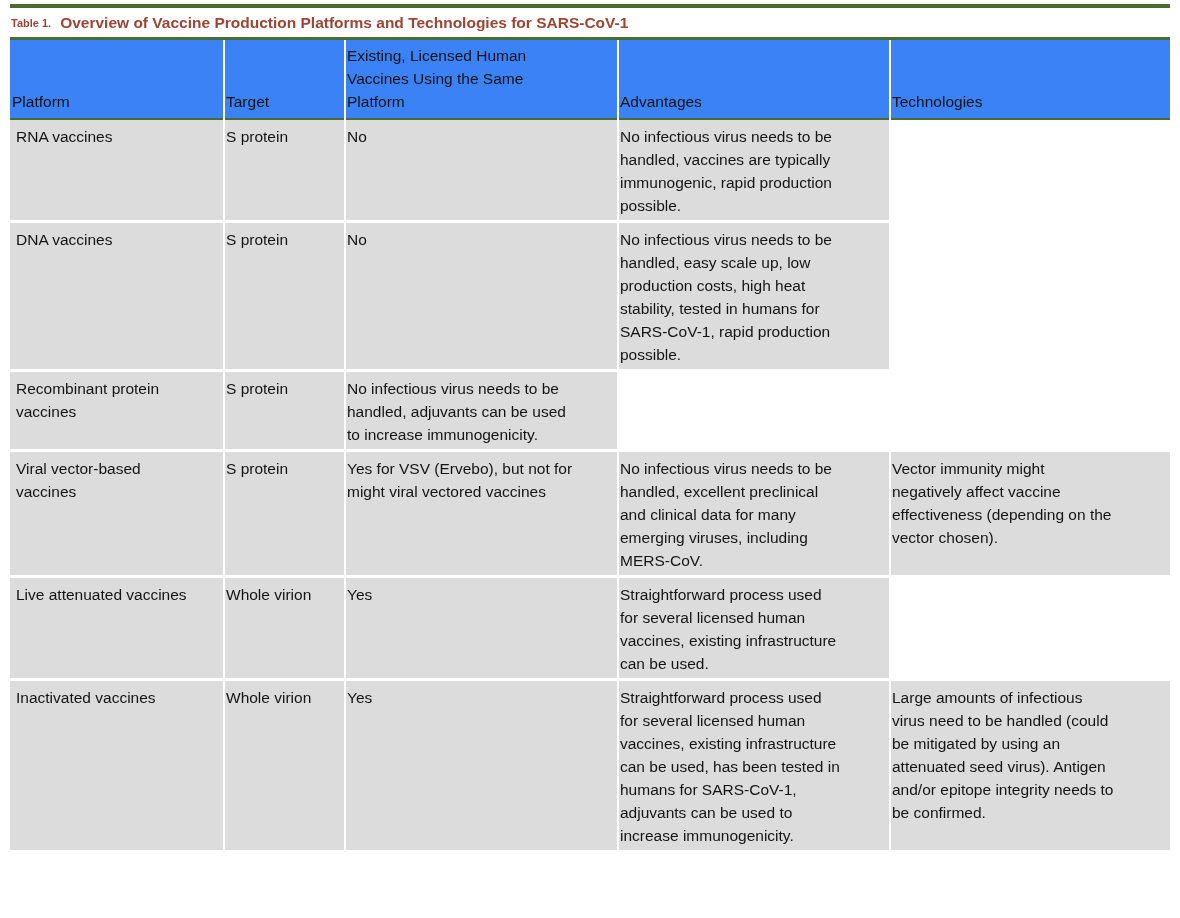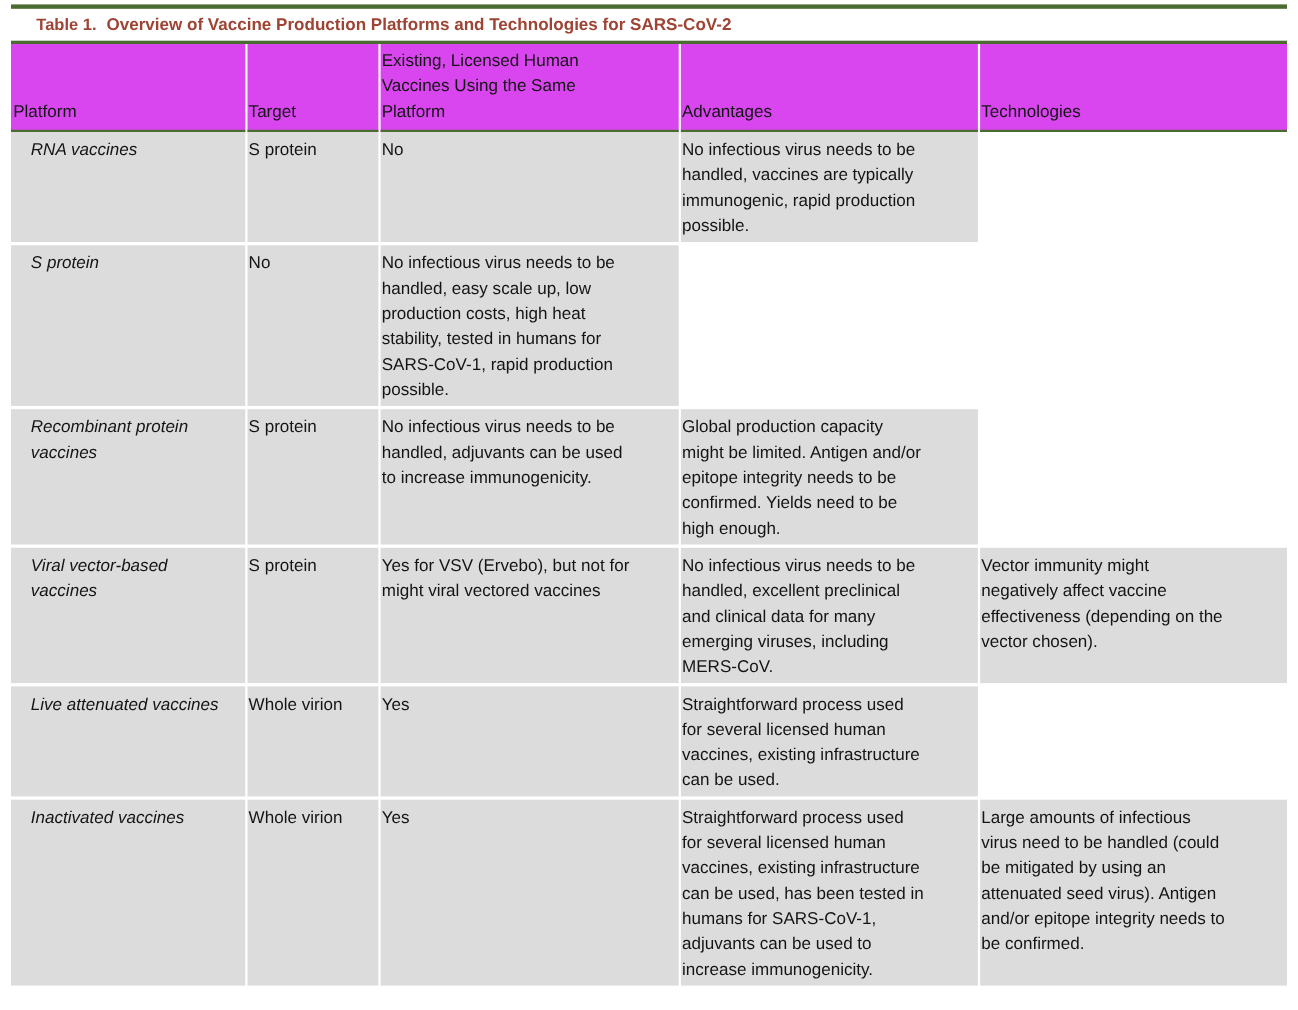--- a/index.html
+++ b/index.html
@@ -27,25 +27,24 @@
   .rule.top{height:4px;}
   .rule.mid{height:3px;}
   .title-bar{
     display:flex;
     align-items:center;
     height:29px;
     padding-left:1px;
   }
   .title-bar .t-label{
     font-weight:bold;
-    font-size:15px;
+    font-size:11px;
     color:var(--title);
     margin-right:9px;
     white-space:nowrap;
-    margin-left:22px;
   }
   .title-bar .t-text{
     font-weight:bold;
     font-size:15.5px;
     color:var(--title);
     white-space:nowrap;
   }
   
   .cols{
     display:grid;
@@ -57,49 +56,49 @@
     align-items:stretch;
   }
   .th{
     display:flex;
     align-items:flex-end;
     font-size:15.5px;
     line-height:23px;
     padding:4px 6px 5px 1px;
     border-bottom:2px solid var(--rule);
     white-space:pre-line;
-    background:#d946ef;
+    background:#3b82f6;
   }
   .tbody{
     display:flex;
     flex-direction:column;
     row-gap:3px;
     margin-top:0;
   }
   .tr{
     align-items:stretch;
   }
   .td{
     background:var(--row-bg);
     font-size:15.5px;
     line-height:23px;
     padding:5px 6px 3px 1px;
     white-space:pre-line;
   }
-  .tr .td:first-child{padding-left:18px;font-style:italic;}
+  .tr .td:first-child{padding-left:6px;}
   .th:first-child{padding-left:2px;}
 </style>
 </head>
 <body>
 
 <div class="page">
   <div class="rule top"></div>
   <div class="title-bar">
     <span class="t-label">Table 1.</span>
-    <span class="t-text">Overview of Vaccine Production Platforms and Technologies for SARS-CoV-2</span>
+    <span class="t-text">Overview of Vaccine Production Platforms and Technologies for SARS-CoV-1</span>
   </div>
   <div class="rule mid"></div>
 
   <div class="cols thead">
       <div class="th">Platform</div>
       <div class="th">Target</div>
       <div class="th">Existing, Licensed Human
 Vaccines Using the Same
 Platform</div>
       <div class="th">Advantages</div>
@@ -110,41 +109,37 @@
       <div class="cols tr">
         <div class="td">RNA vaccines</div>
         <div class="td">S protein</div>
         <div class="td">No</div>
         <div class="td">No infectious virus needs to be
 handled, vaccines are typically
 immunogenic, rapid production
 possible.</div>
       </div>
       <div class="cols tr">
+        <div class="td">DNA vaccines</div>
         <div class="td">S protein</div>
         <div class="td">No</div>
         <div class="td">No infectious virus needs to be
 handled, easy scale up, low
 production costs, high heat
 stability, tested in humans for
 SARS-CoV-1, rapid production
 possible.</div>
       </div>
       <div class="cols tr">
         <div class="td">Recombinant protein
 vaccines</div>
         <div class="td">S protein</div>
         <div class="td">No infectious virus needs to be
 handled, adjuvants can be used
 to increase immunogenicity.</div>
-        <div class="td">Global production capacity
-might be limited. Antigen and/or
-epitope integrity needs to be
-confirmed. Yields need to be
-high enough.</div>
       </div>
       <div class="cols tr">
         <div class="td">Viral vector-based
 vaccines</div>
         <div class="td">S protein</div>
         <div class="td">Yes for VSV (Ervebo), but not for
 might viral vectored vaccines</div>
         <div class="td">No infectious virus needs to be
 handled, excellent preclinical
 and clinical data for many

